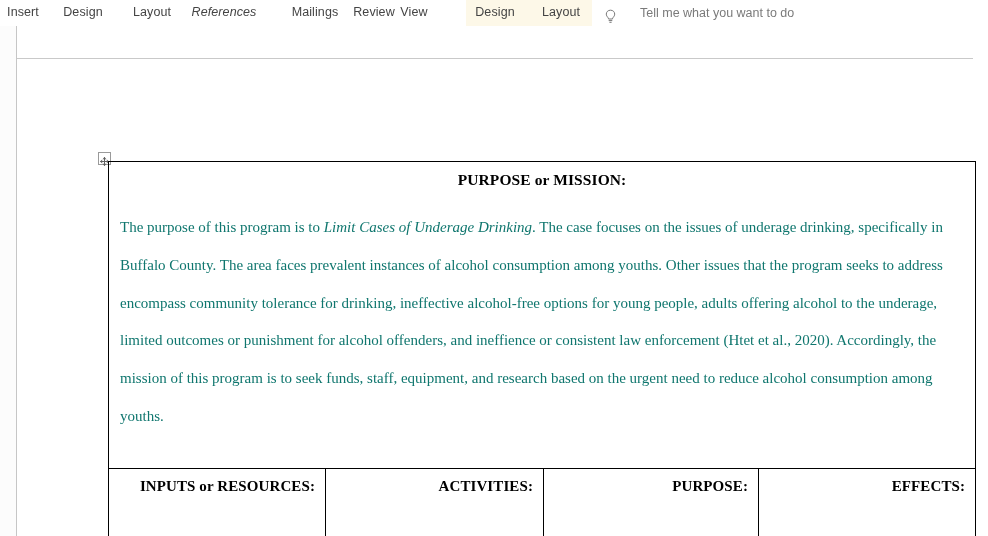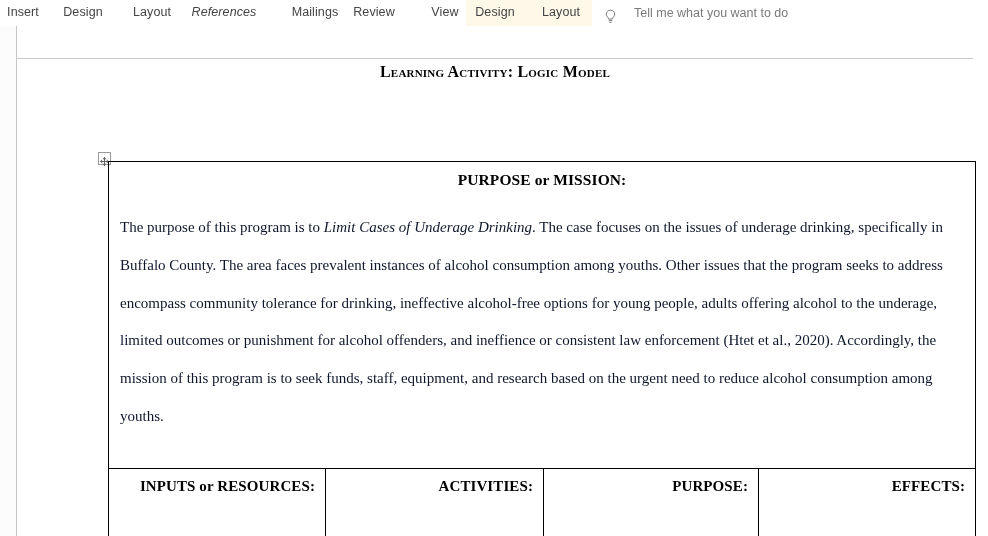--- a/index.html
+++ b/index.html
@@ -50,21 +50,21 @@
   }
 
   #tellme-group {
     position: absolute;
     top: 0;
     left: 604px;
     height: 26px;
     line-height: 26px;
     display: flex;
     align-items: center;
-    gap: 17px;
+    gap: 23px;
   }
   #tellme-text {
     font-size: 12.5px;
     color: #7a7a7a;
   }
   .bulb-icon {
     width: 13px;
     height: 15px;
     display: inline-block;
     position: relative;
@@ -162,21 +162,21 @@
     text-align: center;
     font-size: 15.5px;
     font-weight: bold;
     margin-bottom: 20px;
     letter-spacing: 0.1px;
   }
   #purpose-body {
     font-size: 15px;
     line-height: 2.52;
     text-align: left;
-    color: #0f172a;
+    color: #0f766e;
   }
   #purpose-body .ital {
     font-style: italic;
   }
   .col-cell {
     height: 100px;
     padding: 9px 10px 0 10px !important;
   }
   .col-cell .head {
     font-size: 15px;
@@ -190,21 +190,21 @@
 
 <div id="ribbon-tabs">
   <div id="contextual-band"></div>
 
   <div class="ribbon-tab" style="left:0px;width:46px;">Insert</div>
   <div class="ribbon-tab" style="left:56px;width:54px;">Design</div>
   <div class="ribbon-tab" style="left:126px;width:52px;">Layout</div>
   <div class="ribbon-tab" style="left:184px;width:80px;font-style:italic;">References</div>
   <div class="ribbon-tab" style="left:284px;width:62px;">Mailings</div>
   <div class="ribbon-tab" style="left:348px;width:52px;">Review</div>
-  <div class="ribbon-tab" style="left:424px;width:42px;">View</div>
+  <div class="ribbon-tab" style="left:393px;width:42px;">View</div>
   <div class="ribbon-tab contextual" style="left:468px;width:54px;">Design</div>
   <div class="ribbon-tab contextual" style="left:534px;width:54px;">Layout</div>
 
   <div id="tellme-group">
     <span class="bulb-icon">
       <svg width="13" height="15" viewBox="0 0 13 15" fill="none">
         <path d="M6.5 1.2 C3.9 1.2 2.3 3.0 2.3 5.1 C2.3 6.6 3.2 7.6 3.9 8.5 C4.3 9.0 4.5 9.4 4.5 10.0 L8.5 10.0 C8.5 9.4 8.7 9.0 9.1 8.5 C9.8 7.6 10.7 6.6 10.7 5.1 C10.7 3.0 9.1 1.2 6.5 1.2 Z" stroke="#777777" stroke-width="1" fill="none"></path>
         <line x1="4.7" y1="11.6" x2="8.3" y2="11.6" stroke="#777777" stroke-width="1"></line>
         <line x1="5.4" y1="13.3" x2="7.6" y2="13.3" stroke="#777777" stroke-width="1"></line>
       </svg>
@@ -212,21 +212,20 @@
     <span id="tellme-text">Tell me what you want to do</span>
   </div>
 </div>
 
 <div id="doc-surface">
 
   <div id="page-left-gutter"></div>
   <div id="page-edge-left"></div>
   <div id="header-divider"></div>
 
-  <div id="doc-title">Learning Activity: Logic Model</div>
 
   <div id="table-move-handle">
     <svg width="11" height="11" viewBox="0 0 11 11">
       <g stroke="#606060" stroke-width="1" fill="none">
         <line x1="5.5" y1="1.2" x2="5.5" y2="9.8"></line>
         <line x1="1.2" y1="5.5" x2="9.8" y2="5.5"></line>
         <polyline points="3.6,3.2 5.5,1.1 7.4,3.2" fill="#606060" stroke="none"></polyline>
         <polyline points="3.6,7.8 5.5,9.9 7.4,7.8" fill="#606060" stroke="none"></polyline>
         <polyline points="3.2,3.6 1.1,5.5 3.2,7.4" fill="#606060" stroke="none"></polyline>
         <polyline points="7.8,3.6 9.9,5.5 7.8,7.4" fill="#606060" stroke="none"></polyline>

